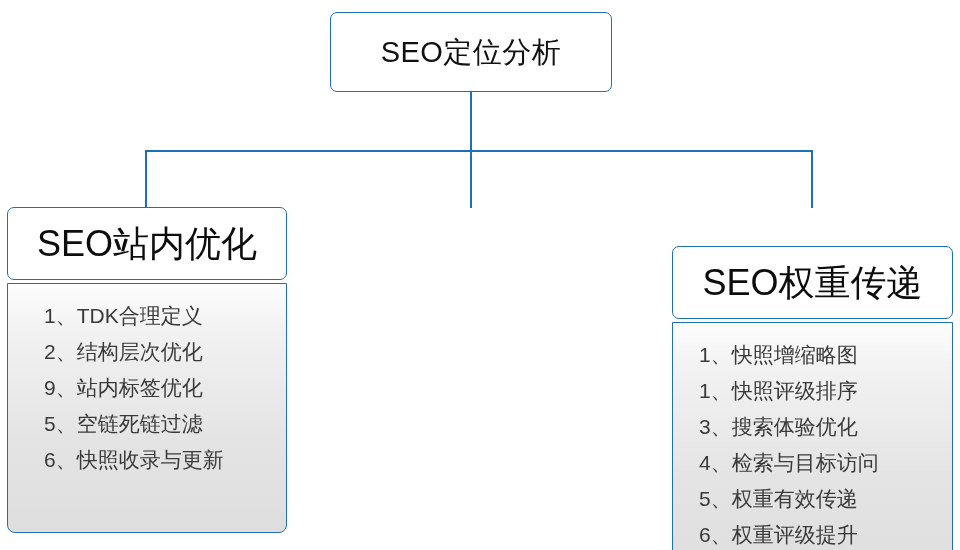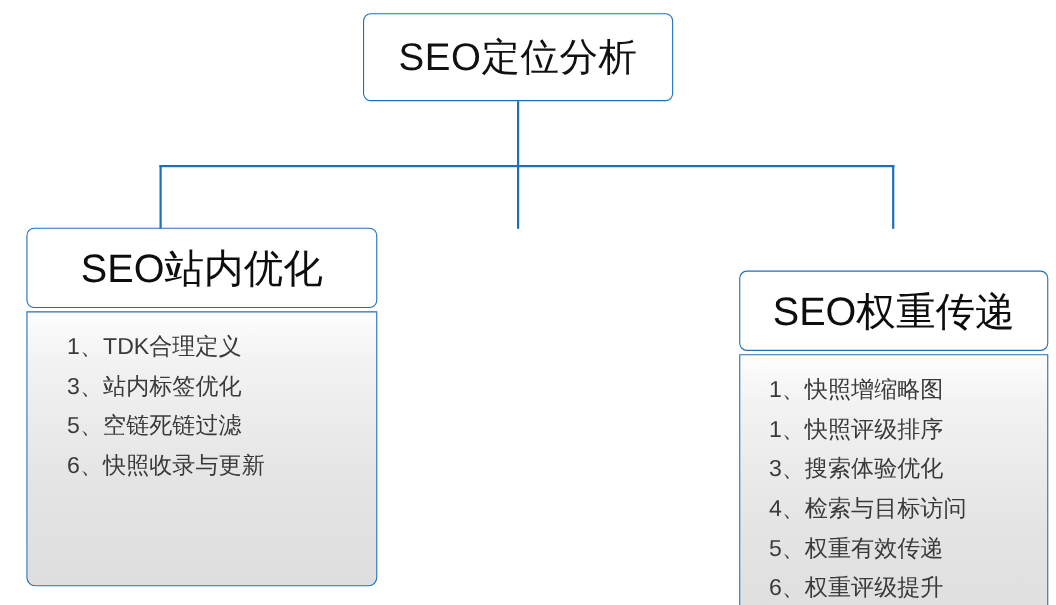--- a/index.html
+++ b/index.html
@@ -29,41 +29,41 @@
     height: 80px;
     box-sizing: border-box;
     background: #ffffff;
     border: 1.4px solid #1F6FB8;
     border-radius: 7px;
     display: flex;
     align-items: center;
     justify-content: center;
   }
   .root-label {
-    font-size: 35px;
+    font-size: 29px;
     color: #111111;
     letter-spacing: 0.5px;
     line-height: 1;
     white-space: nowrap;
   }
 
   
   .conn {
     position: absolute;
     background: #1F6FB8;
   }
   .conn-v { width: 1.6px; }
   .conn-h { height: 1.6px; }
 
   
   .column {
     position: absolute;
     top: 207px;
   }
-  .col-1 { left: 24px;   width: 319px; }
+  .col-1 { left: 7px;   width: 280px; }
   .col-2 { left: 330px; width: 280px; }
   .col-3 { left: 672px; width: 281px; margin-top: 39px; }
 
   .col-header {
     box-sizing: border-box;
     height: 73px;
     background: #ffffff;
     border: 1.4px solid #1F6FB8;
     border-radius: 7px;
     display: flex;
@@ -125,21 +125,22 @@
 
   <div class="conn conn-v" style="left:811px; top:150px; height:58px;"></div>
 
   <div class="column col-1">
     <div class="col-header">
       <span class="col-header-label">SEO站内优化</span>
     </div>
     <div class="col-body">
       <ul class="bullet-list">
         <li class="bullet-item">1、TDK合理定义</li>
-        <li class="bullet-item">3、站内标签优化</li>
+        <li class="bullet-item">2、结构层次优化</li>
+        <li class="bullet-item">9、站内标签优化</li>
         <li class="bullet-item">5、空链死链过滤</li>
         <li class="bullet-item">6、快照收录与更新</li>
       </ul>
     </div>
   </div>
 
 
   <div class="column col-3">
     <div class="col-header">
       <span class="col-header-label">SEO权重传递</span>

